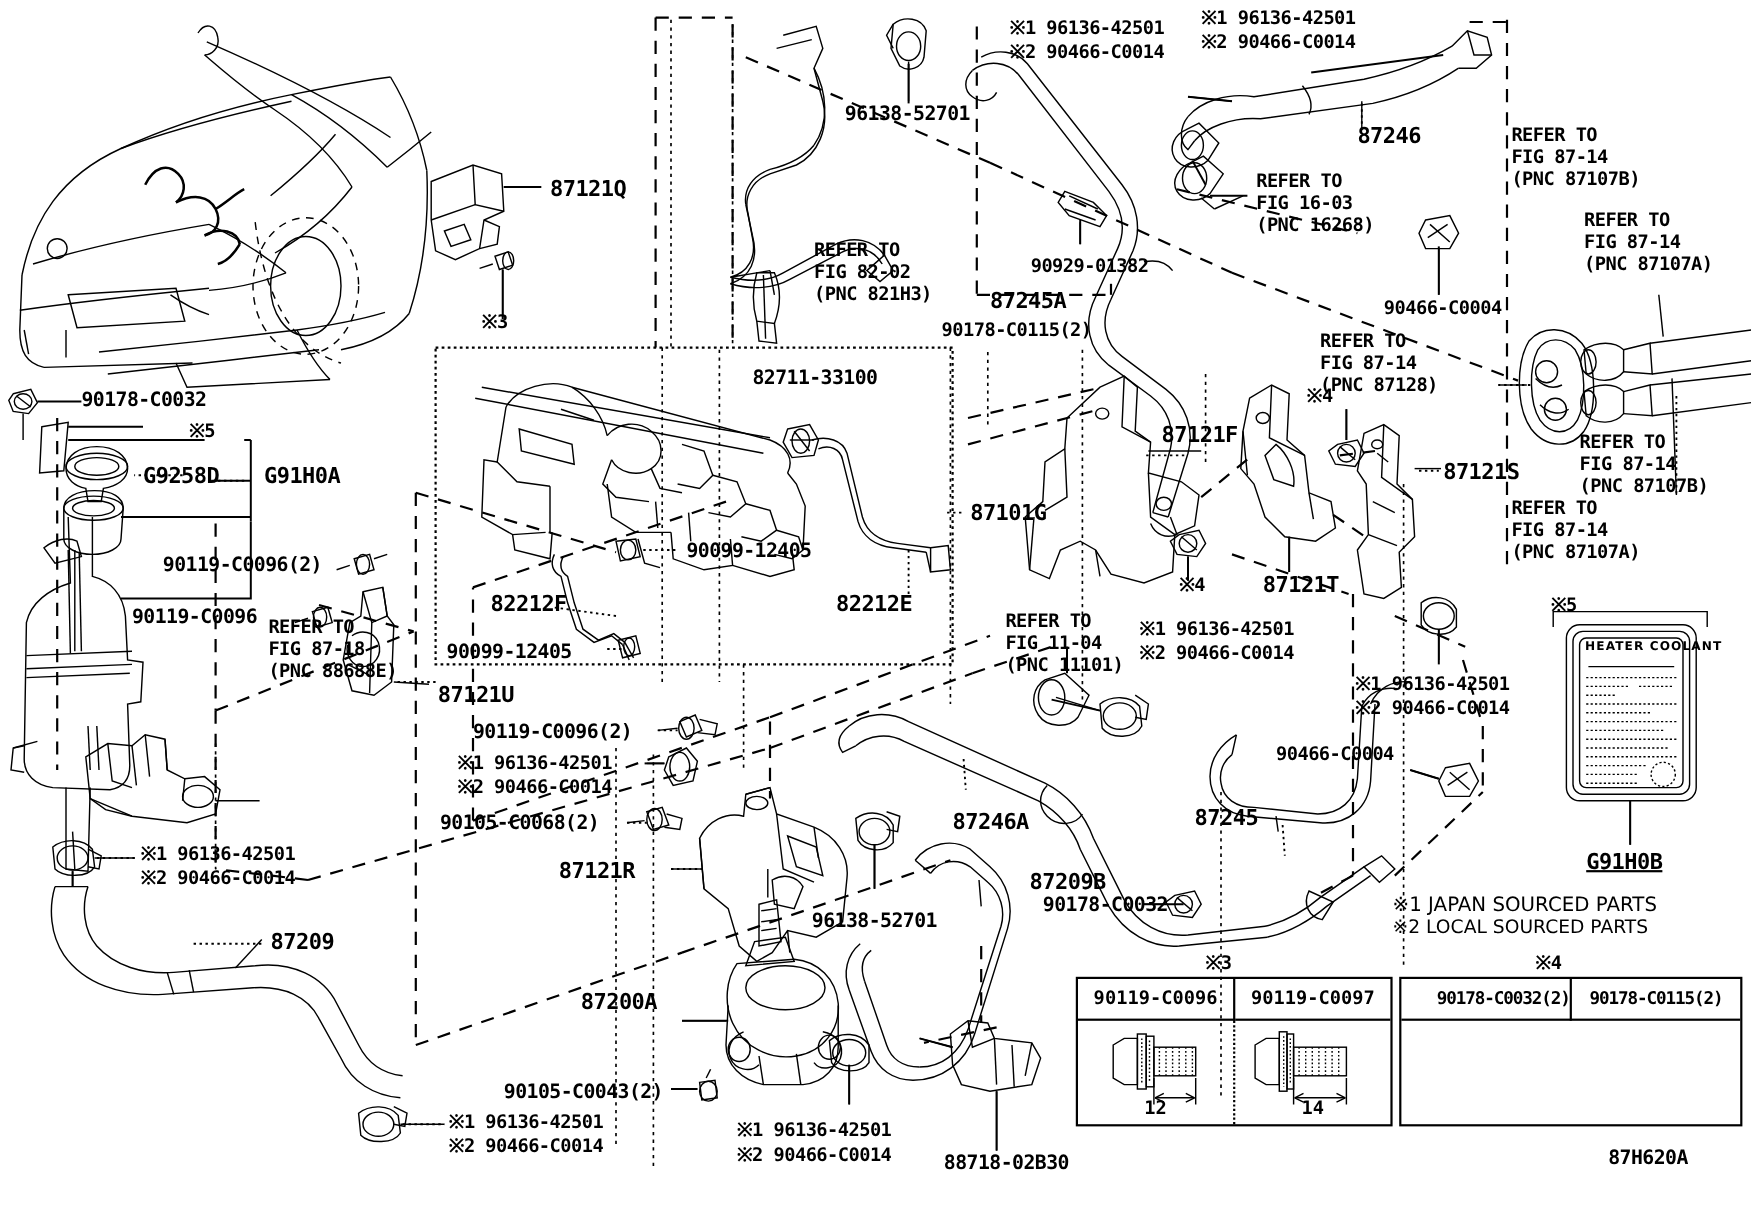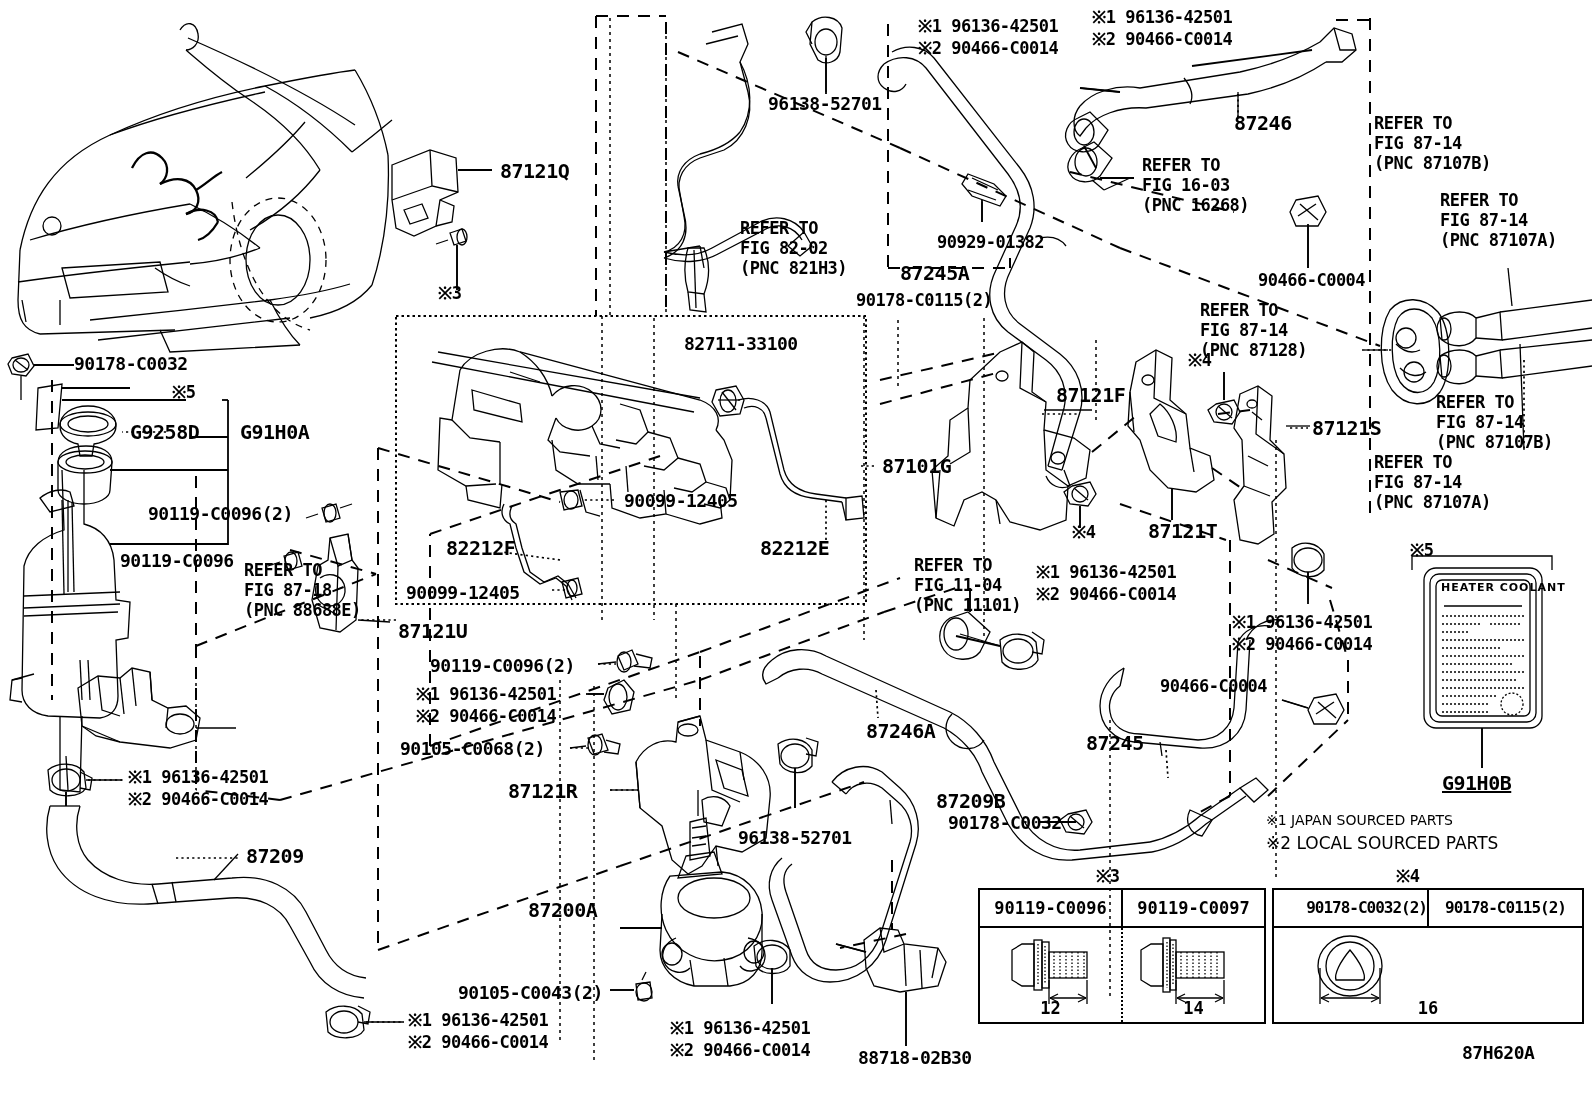--- a/index.html
+++ b/index.html
@@ -796,26 +796,26 @@
 <div class="lbl s20" style="left:508px;top:780px;">87121R</div>
 <div class="lbl s18" style="left:738px;top:827px;">96138-52701</div>
 <div class="lbl s20" style="left:528px;top:899px;">87200A</div>
 <div class="lbl s18" style="left:458px;top:982px;">90105-C0043(2)</div>
 <div class="lbl s17" style="left:408px;top:1010px;">※1 96136-42501</div>
 <div class="lbl s17" style="left:408px;top:1032px;">※2 90466-C0014</div>
 <div class="lbl s17" style="left:670px;top:1018px;">※1 96136-42501</div>
 <div class="lbl s17" style="left:670px;top:1040px;">※2 90466-C0014</div>
 <div class="lbl s18" style="left:858px;top:1047px;">88718-02B30</div>
 
-<div class="lbl s20" style="left:866px;top:720px;text-align:center;">87246A</div>
+<div class="lbl s20" style="left:866px;top:736px;text-align:center;">87246A</div>
 <div class="lbl s20" style="left:1086px;top:732px;">87245</div>
 <div class="lbl s20" style="left:936px;top:790px;">87209B</div>
 <div class="lbl s18" style="left:948px;top:812px;">90178-C0032</div>
 
-<div class="lbl sans" style="left:1266px;top:812px;font-size:14px;font-weight:normal;"><span>※1</span> <span>JAPAN SOURCED PARTS</span></div>
+<div class="lbl sans" style="left:1266px;top:812px;font-size:18px;font-weight:normal;"><span>※1</span> <span>JAPAN SOURCED PARTS</span></div>
 <div class="lbl sans" style="left:1266px;top:833px;font-size:17px;font-weight:normal;"><span>※2</span> <span>LOCAL SOURCED PARTS</span></div>
 
 <div class="lbl s17" style="left:1096px;top:866px;">※3</div>
 <div class="tbl" style="left:978px;top:888px;width:288px;height:136px;">
   <div style="display:flex;height:38px;">
     <div class="hdr" style="flex:1;border-right:2.5px solid #000;font-size:17px;line-height:36px;font-family:'DejaVu Sans Mono',monospace;">90119-C0096</div>
     <div class="hdr" style="flex:1;font-size:17px;line-height:36px;font-family:'DejaVu Sans Mono',monospace;">90119-C0097</div>
   </div>
   <div style="display:flex;height:94px;">
     <div style="flex:1;border-right:2px dotted #000;position:relative;">
@@ -874,33 +874,18 @@
   </div>
 </div>
 
 <div class="lbl s17" style="left:1396px;top:866px;">※4</div>
 <div class="tbl" style="left:1272px;top:888px;width:312px;height:136px;">
   <div style="display:flex;height:38px;">
     <div class="hdr" style="flex:1;border-right:2.5px solid #000;font-size:16px;line-height:36px;font-family:'DejaVu Sans Mono',monospace;letter-spacing:-1px;text-align:right;">90178-C0032(2)</div>
     <div class="hdr" style="flex:1;font-size:16px;line-height:36px;font-family:'DejaVu Sans Mono',monospace;letter-spacing:-1px;">90178-C0115(2)</div>
   </div>
   <div style="display:flex;height:94px;">
-    <div style="flex:1;position:relative;">
-      <svg width="155" height="94">
-        <g class="ln thin">
-          <ellipse cx="76" cy="38" rx="32" ry="30"></ellipse>
-          <ellipse cx="76" cy="38" rx="24" ry="24"></ellipse>
-          <path d="M76 22 C 86 34, 92 46, 90 52 L 62 52 C 60 46, 66 34, 76 22 Z"></path>
-          <line x1="46" y1="40" x2="46" y2="76"></line>
-          <line x1="106" y1="40" x2="106" y2="76"></line>
-          <line x1="47" y1="70" x2="105" y2="70"></line>
-          <path d="M47 70 L 55 66 M47 70 L 55 74"></path>
-          <path d="M105 70 L 97 66 M105 70 L 97 74"></path>
-        </g>
-      </svg>
-      <div style="position:absolute;left:0;right:0;bottom:4px;text-align:center;font-size:17px;font-weight:bold;font-family:'DejaVu Sans Mono',monospace;">16</div>
-    </div>
   </div>
 </div>
 
 <div class="lbl s18" style="left:1462px;top:1042px;">87H620A</div>
 
 </div>
 
 </body></html>

